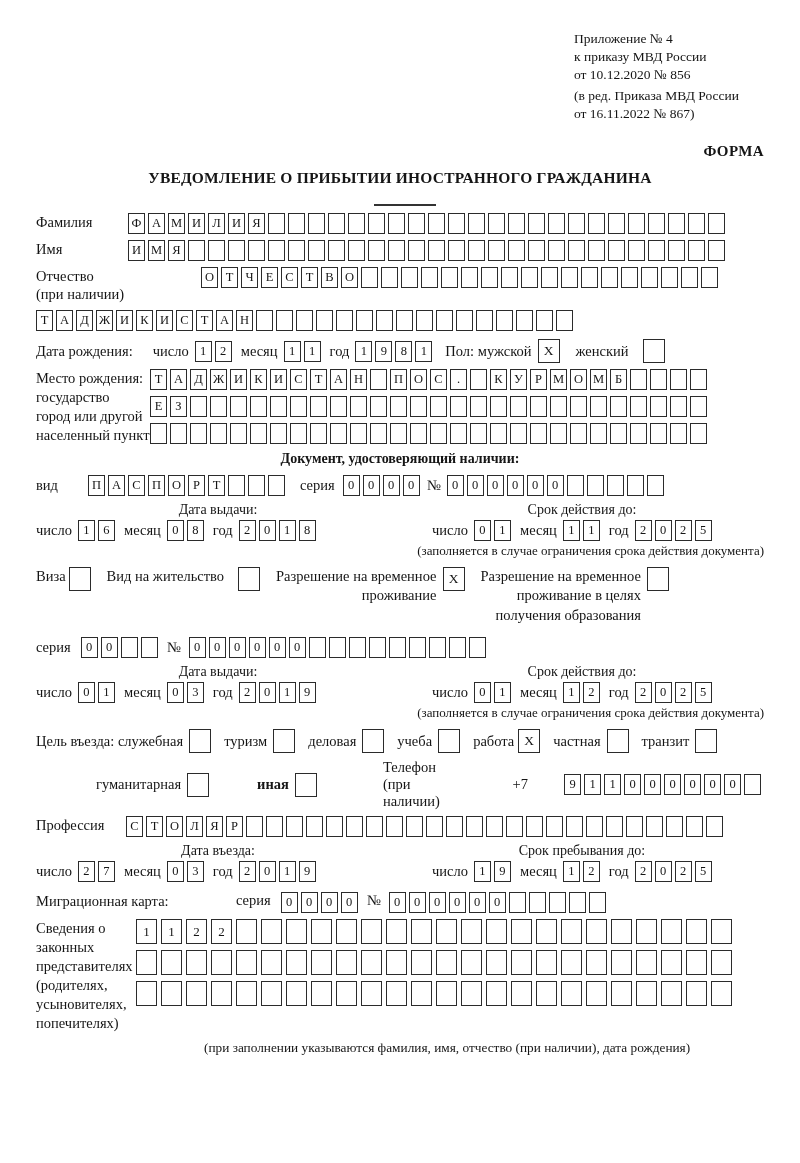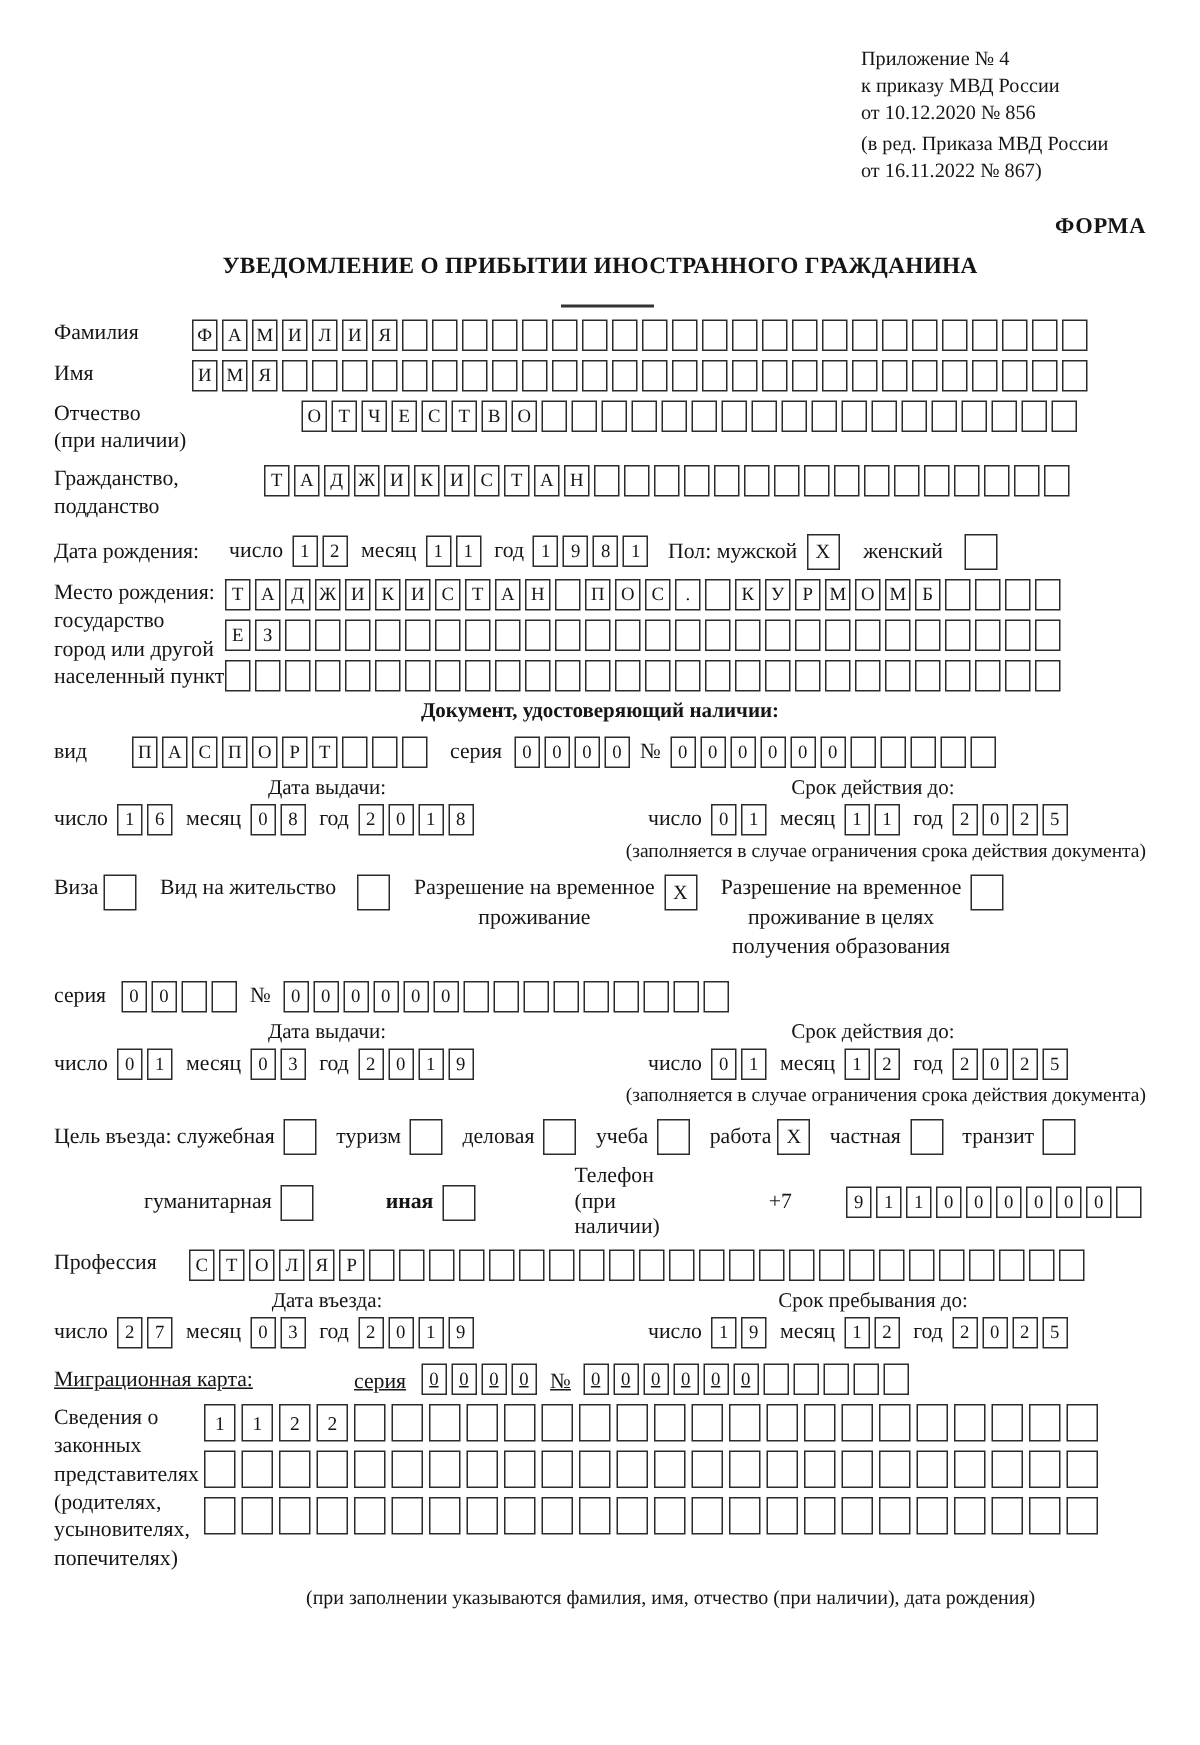--- a/index.html
+++ b/index.html
@@ -44,21 +44,21 @@
   .dates-row{display:flex;margin-bottom:2px;}
   .dates-row .half{width:50%;display:flex;}
   .dates-row .half.right{padding-left:32px;box-sizing:border-box;}
   .note-right{text-align:right;font-size:13px;margin:0 0 8px 0;}
 
   .para{line-height:1.55;margin-bottom:4px;}
 
   .perm-row{display:flex;align-items:flex-start;margin:4px 0 12px 0;}
   .perm-item{display:flex;align-items:flex-start;margin-right:16px;}
   .perm-txt{line-height:1.35;}
-  .perm-txt.center{text-align:center;}
+  .perm-txt.center{text-align:right;}
 
   .chk-item{display:inline-flex;align-items:center;margin-right:13px;}
   .chk-item:last-child{margin-right:0;}
 
   .inline-gap{margin:0 8px 0 0;}
   .phone-prefix{margin:0 7px 0 14px;}
 
   .legal-note{font-size:13.3px;margin:8px 0 0 168px;}
 </style>
 </head>
@@ -183,24 +183,20 @@
         <span class="cell"></span>
         <span class="cell"></span>
         <span class="cell"></span>
         <span class="cell"></span>
         <span class="cell"></span>
         <span class="cell"></span>
       </div>
   </div>
 
   <div class="row">
-    <div class="lbl w140">
-      <div>Гражданство,</div>
-      <div>подданство</div>
-    </div>
     <div class="cells">
         <span class="cell">Т</span>
         <span class="cell">А</span>
         <span class="cell">Д</span>
         <span class="cell">Ж</span>
         <span class="cell">И</span>
         <span class="cell">К</span>
         <span class="cell">И</span>
         <span class="cell">С</span>
         <span class="cell">Т</span>
@@ -681,21 +677,21 @@
         <span class="cells">
             <span class="cell">2</span>
             <span class="cell">0</span>
             <span class="cell">2</span>
             <span class="cell">5</span>
           </span>
       </div>
     </div>
   </div>
 
-  <div class="row" style="align-items:flex-end;text-decoration:underline;">
+  <div class="row" style="align-items:flex-start;">
     <span class="lbl w150">Миграционная карта:</span>
     <span class="dlbl" style="margin:0 10px 0 50px;">серия</span>
     <span class="cells">
         <span class="cell">0</span>
         <span class="cell">0</span>
         <span class="cell">0</span>
         <span class="cell">0</span>
       </span>
     <span class="dlbl" style="margin:0 8px 0 6px;">№</span>
     <span class="cells">

